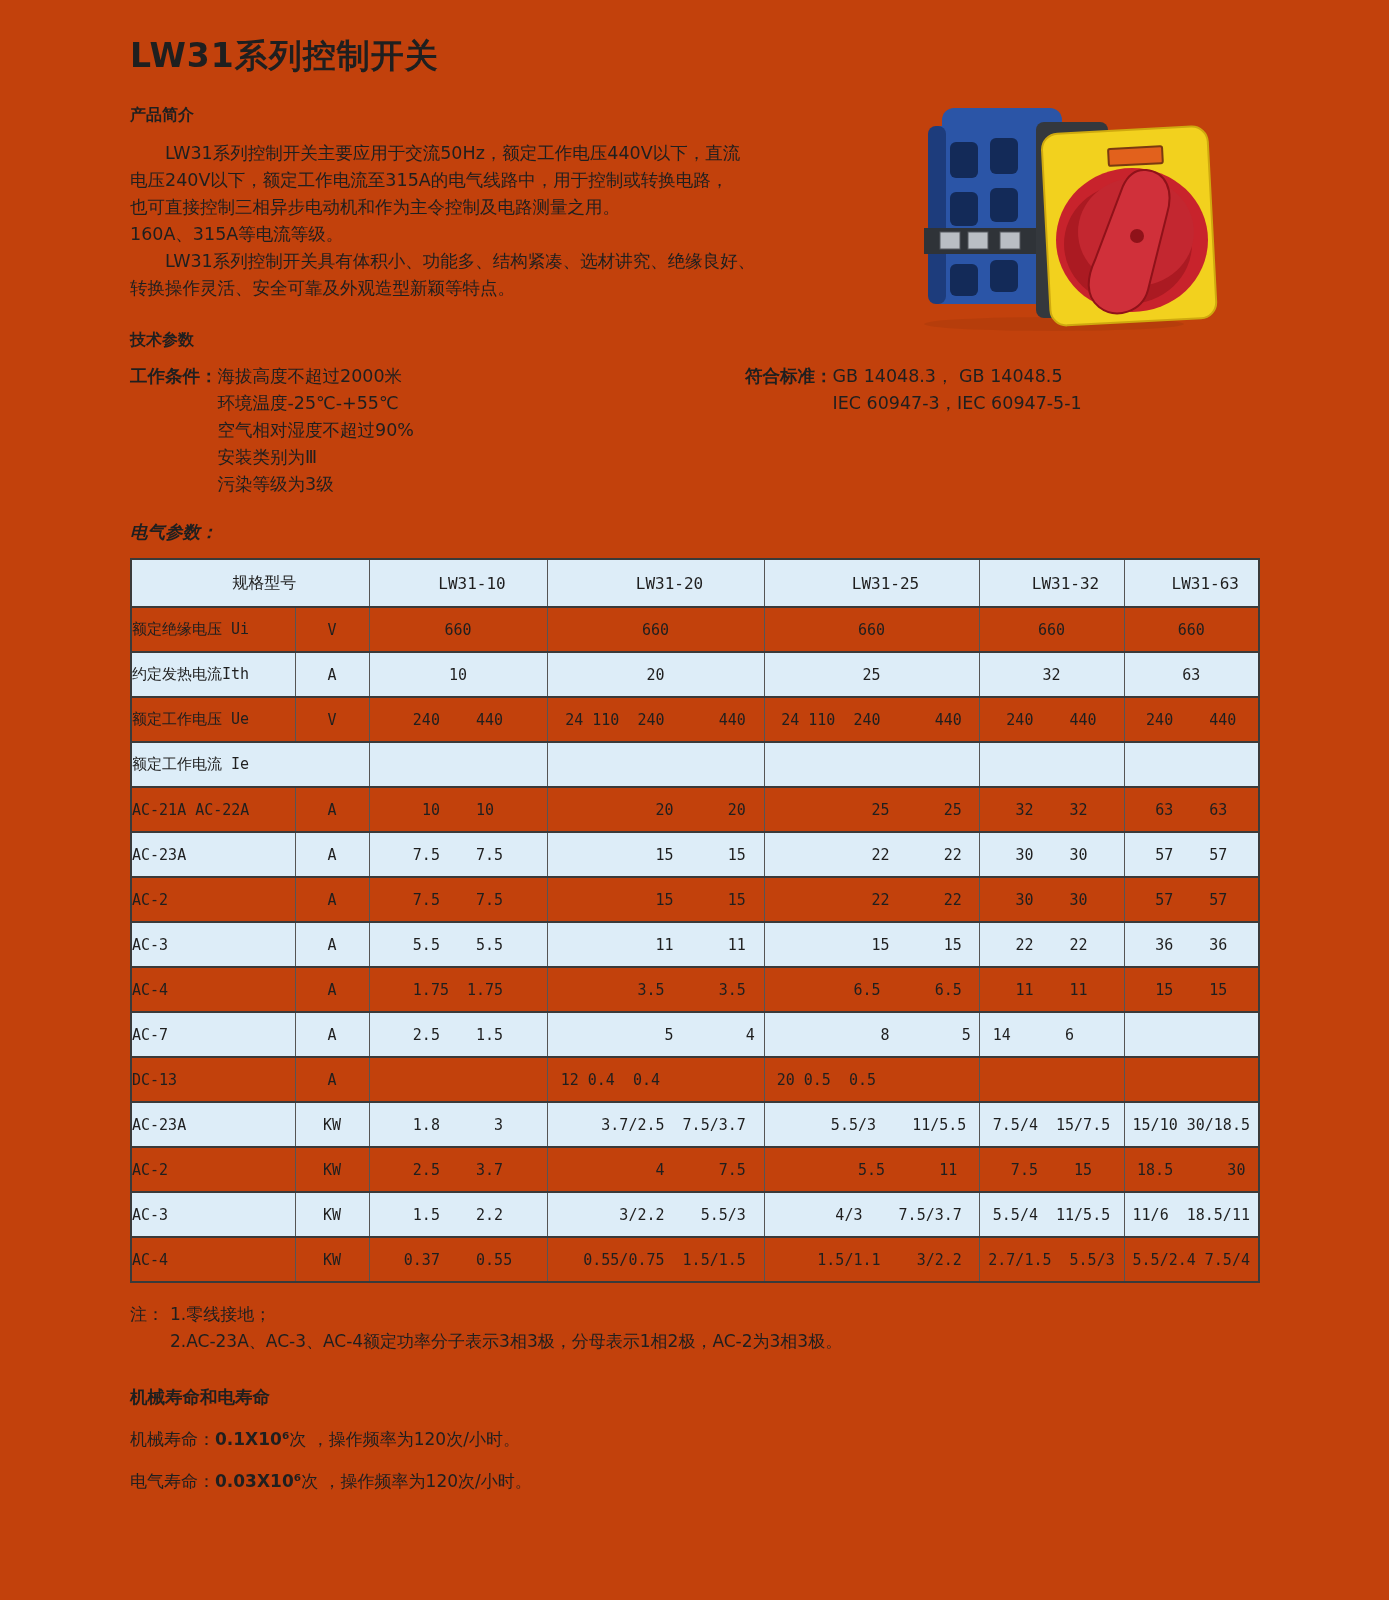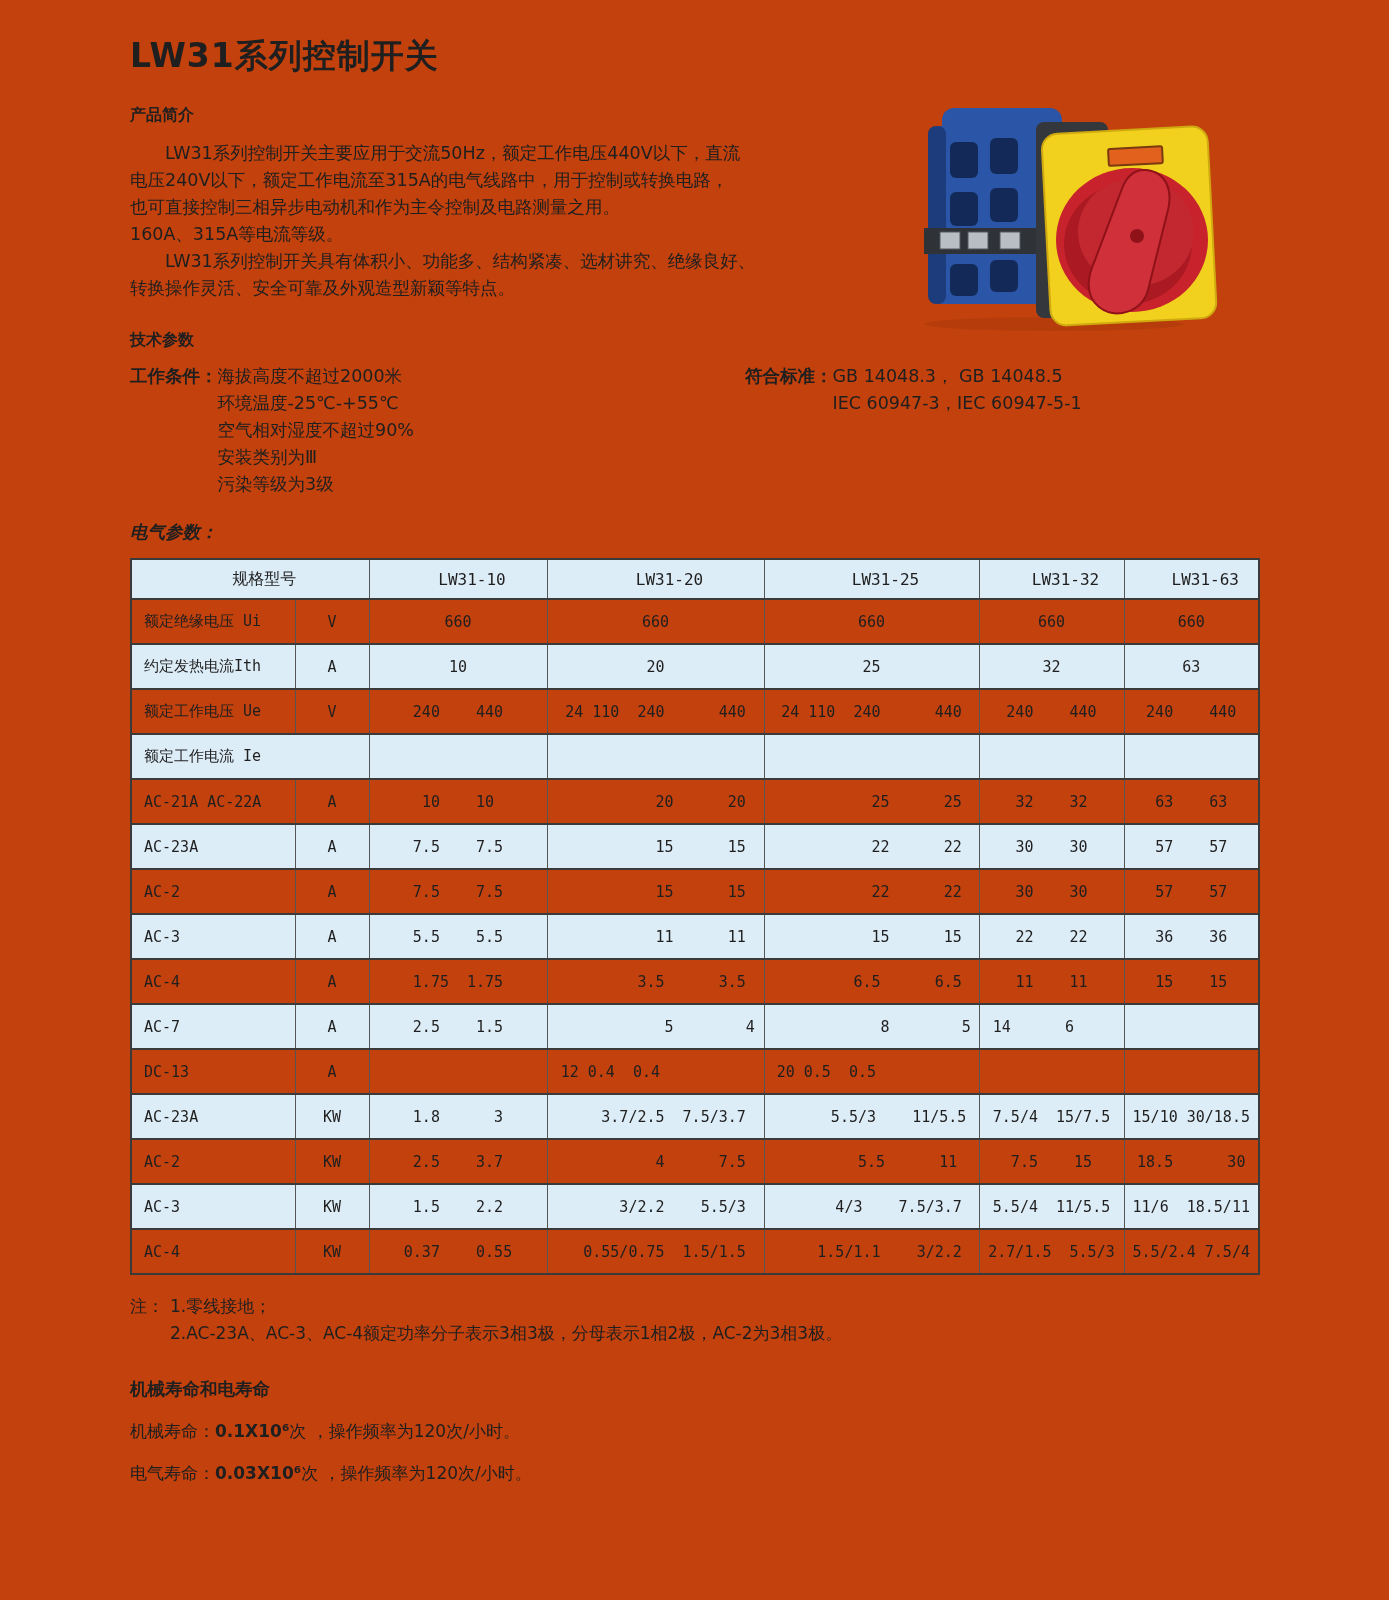--- a/index.html
+++ b/index.html
@@ -41,23 +41,23 @@
     font-size:15px;
   }
   table.params th,table.params td{
     height:45px;
     border-left:1px solid var(--grid-line);
     border-right:1px solid var(--grid-line);
     border-top:2px solid var(--table-border);
     border-bottom:2px solid var(--table-border);
     overflow:hidden;
   }
-  table.params thead th{height:40px;background:var(--table-shade);font-weight:normal;padding-left:28px;}
+  table.params thead th{height:48px;background:var(--table-shade);font-weight:normal;padding-left:28px;}
   table.params tbody tr:nth-child(even) td{background:var(--table-shade);}
-  td.row-label{ text-align:left;padding-left:12px;
+  td.row-label{ text-align:left;
     font-family:"DejaVu Sans Mono","DejaVu Sans",sans-serif;}
   th.corner{font-size:16px;font-family:"DejaVu Sans","Liberation Sans",sans-serif;}
   th.model{font-family:"DejaVu Sans Mono",monospace;font-size:16px;}
   td.unit,td.num{
     text-align:center;
     font-family:"DejaVu Sans Mono",monospace;
     white-space:pre;
   }
   
   .notes{margin-top:18px;font-size:17px;line-height:27px;position:relative;padding-left:40px;}

